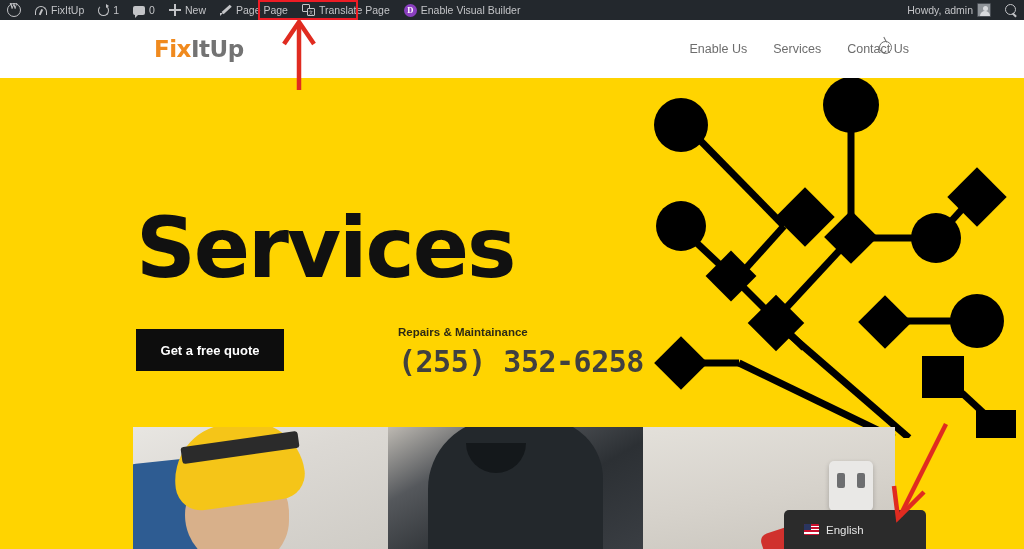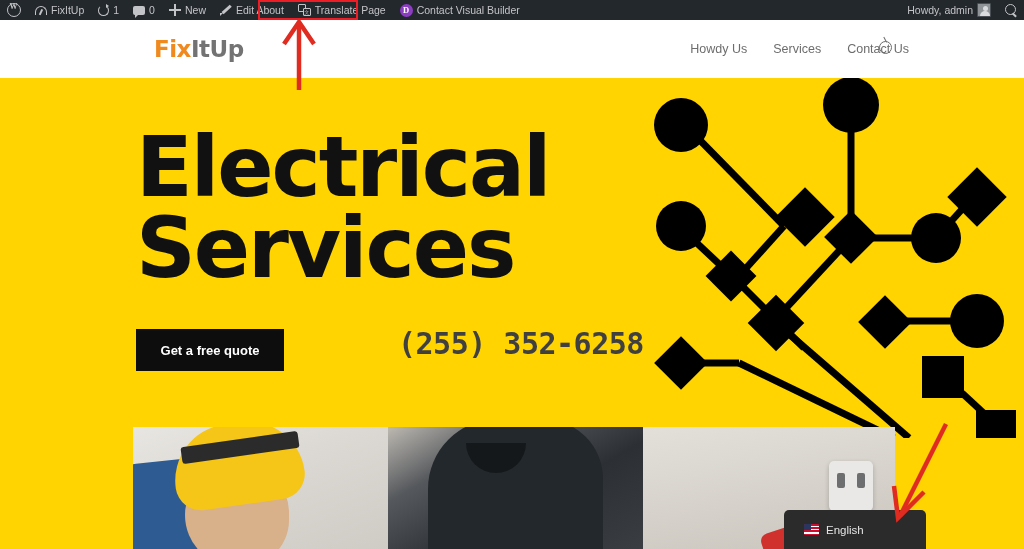--- a/index.html
+++ b/index.html
@@ -269,34 +269,34 @@
     <span class="lbl">0</span>
   </div>
 
   <div class="ab-item">
     <span class="plus-icon"></span>
     <span class="lbl">New</span>
   </div>
 
   <div class="ab-item">
     <span class="pencil-icon"></span>
-    <span class="lbl">Edit About</span>
+    <span class="lbl">Page Page</span>
   </div>
 
   <div class="ab-item" id="translate-page-item">
     <span class="translate-icon">
       <span class="t-a"></span>
         <span class="t-b">文</span>
     </span>
     <span class="lbl">Translate Page</span>
   </div>
 
   <div class="ab-item">
     <span class="divi-icon">D</span>
-    <span class="lbl">Contact Visual Builder</span>
+    <span class="lbl">Enable Visual Builder</span>
   </div>
 
   <div class="ab-spacer"></div>
 
   <div class="ab-item">
     <span class="lbl">Howdy, admin</span>
     <span class="avatar-box"></span>
   </div>
 
   <div class="ab-item">
@@ -305,21 +305,21 @@
 </div>
 
 <div id="translate-highlight"></div>
 
 <div id="site-header">
   <div id="logo">
     <span class="fix">Fix</span><span class="itup">ItUp</span>
   </div>
 
   <div id="primary-nav">
-    <a href="#">Howdy Us</a>
+    <a href="#">Enable Us</a>
     <a href="#">Services</a>
     <a href="#">Contact Us</a>
   </div>
 
   <div id="header-search-icon">
     <span class="hdr-search"></span>
   </div>
 </div>
 
 <div id="hero">
@@ -352,29 +352,30 @@
       <rect x="188" y="140" width="38" height="38" transform="rotate(45 207 159)"></rect>
       <rect x="312" y="98" width="42" height="42" transform="rotate(45 333 119)"></rect>
       <rect x="222" y="225" width="38" height="38" transform="rotate(45 241 244)"></rect>
       <rect x="18" y="266" width="38" height="38" transform="rotate(45 37 285)"></rect>
       <rect x="278" y="278" width="42" height="42"></rect>
       <rect x="332" y="332" width="40" height="40"></rect>
     </g>
   </svg>
 
   <h1 id="hero-title">
-    <span>Electrical</span><br>
+    <br>
     <span>Services</span>
   </h1>
 
   <div id="cta-button">
     <span>Get a free quote</span>
   </div>
 
   <div id="phone-block">
+    <div id="phone-label">Repairs &amp; Maintainance</div>
     <div id="phone-number">(255) 352-6258</div>
   </div>
 
 </div>
 
 <div id="photo-strip">
   <div class="photo" id="photo-1">
     <div class="worker-body"></div>
     <div class="worker-head"></div>
     <div class="worker-ear"></div>

